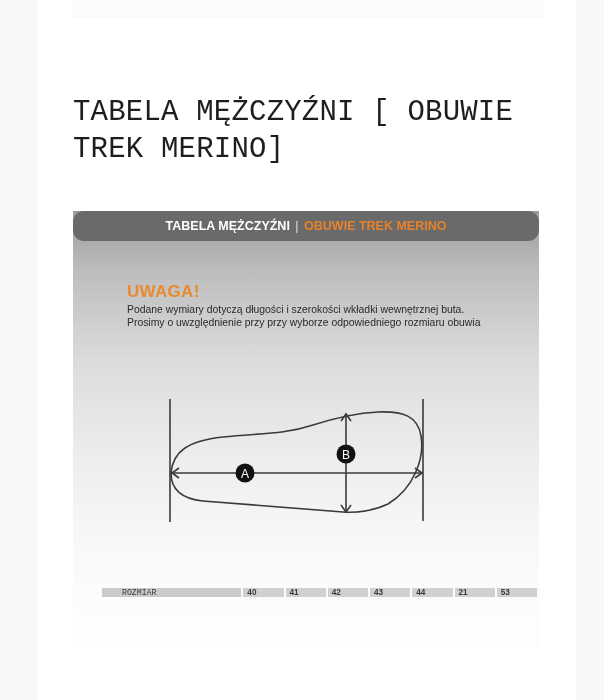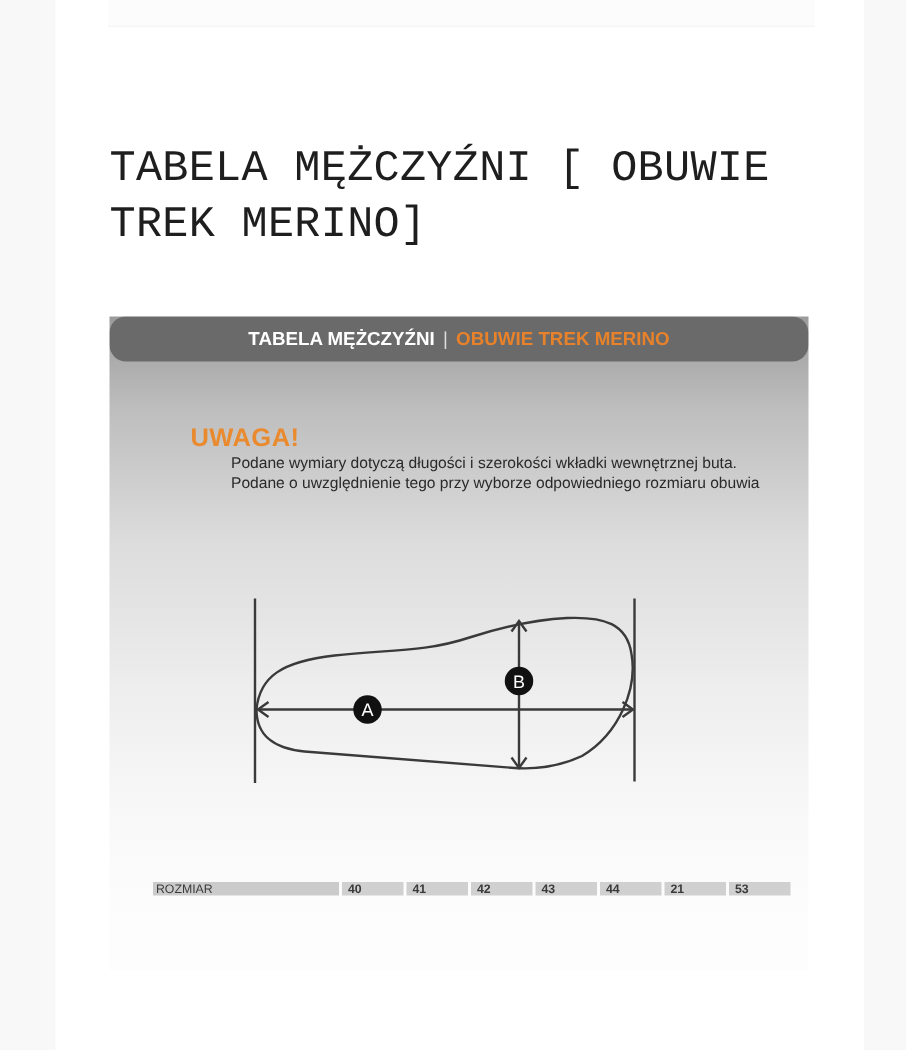--- a/index.html
+++ b/index.html
@@ -36,29 +36,29 @@
   .chart-header .sep { color: #dddddd; font-weight: normal; margin: 0 2px; }
   .chart-header .accent { color: #e8822a; }
   .warning-title {
     position: absolute; left: 54px; top: 71px;
     font-size: 17px; font-weight: bold; color: #ea8a2e; letter-spacing: 0.3px;
   }
   .warning-text {
     position: absolute; left: 54px; top: 93px; width: 380px;
     font-size: 10.4px; line-height: 12.8px; color: #2a2a2a;
   }
-  .warning-text div { white-space: nowrap; margin-left: 27px; }
+  .warning-text div { white-space: nowrap; }
   .insole-diagram { position: absolute; left: 0; top: 0; }
   .size-table {
     position: absolute; left: 27px; top: 376px;
     border-collapse: separate; border-spacing: 2px 1px;
     font-size: 8.2px; color: #3a3a3a;
   }
   .size-table td { height: 9.3px; padding: 0 4px; white-space: nowrap; }
-  .size-table td.label { width: 118px; background: #d2d2d2; text-align: left; padding-left: 2px; }
+  .size-table td.label { width: 118px; background: #d2d2d2; text-align: left; padding-left: 20px; font-family: Liberation Mono, monospace; }
   .size-table tr.hdr td.val { background: #d0d0d0; font-weight: bold; }
   .size-table td.val { width: 33px; background: #efefef; }
   .size-table tr.hdr td.label { background: #cbcbcb; }
 </style>
 </head>
 <body>
 
 <div class="page-column"></div>
 <div class="prev-image-remnant"></div>
 
@@ -67,21 +67,21 @@
 <div class="size-chart-image">
   <div class="chart-header">
     <span>TABELA MĘŻCZYŹNI</span>
     <span class="sep">|</span>
     <span class="accent">OBUWIE TREK MERINO</span>
   </div>
 
   <div class="warning-title">UWAGA!</div>
   <div class="warning-text">
     <div>Podane wymiary dotyczą długości i szerokości wkładki wewnętrznej buta.</div>
-    <div>Podane o uwzględnienie tego przy wyborze odpowiedniego rozmiaru obuwia</div>
+    <div>Prosimy o uwzględnienie przy przy wyborze odpowiedniego rozmiaru obuwia</div>
   </div>
 
   <svg class="insole-diagram" width="466" height="436" viewBox="0 0 466 436">
 
     <g stroke="#3a3a3a" fill="none" stroke-width="1.6">
       <line x1="97" y1="188" x2="97" y2="311"></line>
       <line x1="350" y1="188" x2="350" y2="310"></line>
       <path d="M98,262
         C100,240 115,230 150,226
         C185,222 210,224 240,214

